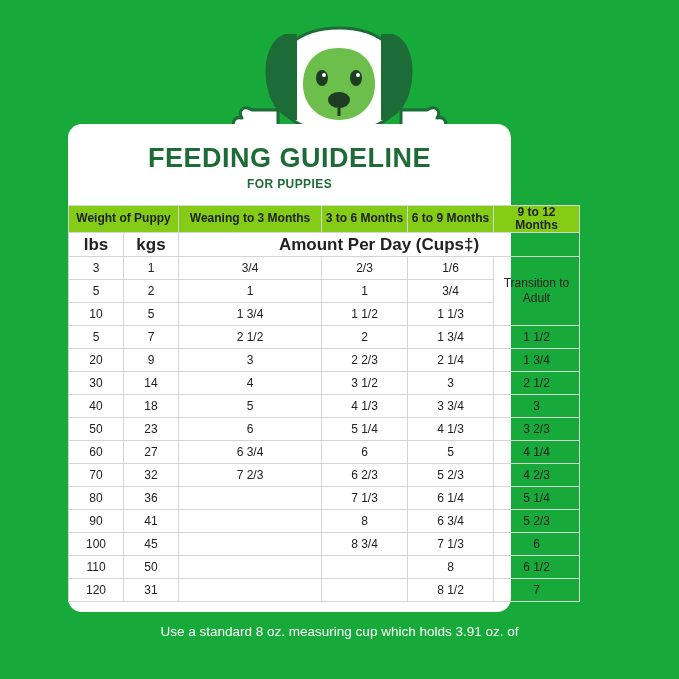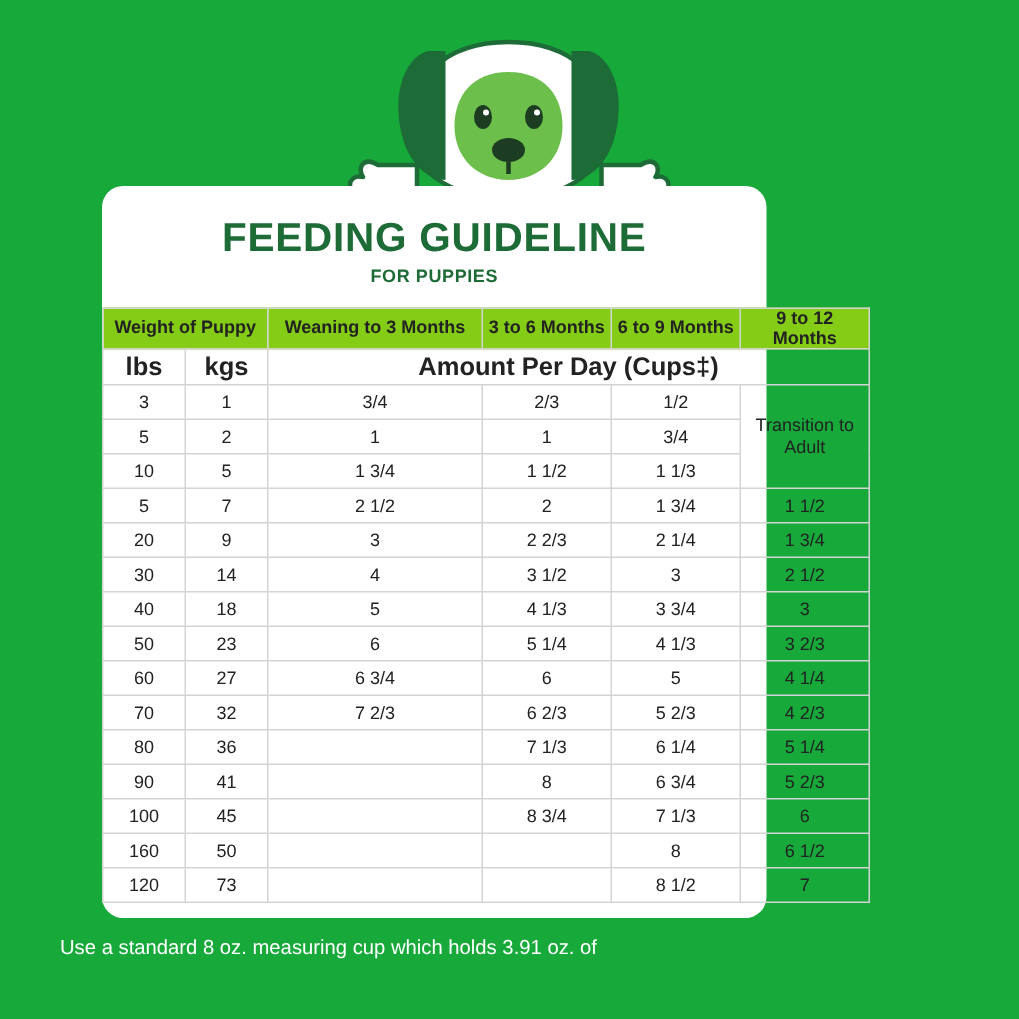--- a/index.html
+++ b/index.html
@@ -102,21 +102,21 @@
     font-weight: bold;
     font-size: 12.5px;
   }
   td.transition {
     font-size: 12.5px;
     line-height: 1.25;
     vertical-align: middle;
   }
 
   .footnote {
-    text-align: left;
+    text-align: center;
     color: #ffffff;
     font-size: 13.5px;
     line-height: 1.45;
     position: absolute;
     left: 40px;
     top: 622px;
     width: 599px;
   }
 </style>
 </head>
@@ -175,21 +175,21 @@
           <td class="lbs">lbs</td>
           <td class="kgs">kgs</td>
           <td class="amount-per-day" colspan="4">Amount Per Day (Cups‡)</td>
         </tr>
 
         <tr>
           <td>3</td>
           <td>1</td>
           <td>3/4</td>
           <td>2/3</td>
-          <td>1/2</td>
+          <td>1/6</td>
           <td class="transition" rowspan="3">Transition to Adult</td>
         </tr>
         <tr>
           <td>5</td>
           <td>2</td>
           <td>1</td>
           <td>1</td>
           <td>3/4</td>
         </tr>
         <tr>
@@ -274,30 +274,30 @@
         </tr>
         <tr>
           <td>100</td>
           <td>45</td>
           <td></td>
           <td>8 3/4</td>
           <td>7 1/3</td>
           <td>6</td>
         </tr>
         <tr>
-          <td>160</td>
+          <td>110</td>
           <td>50</td>
           <td></td>
           <td></td>
           <td>8</td>
           <td>6 1/2</td>
         </tr>
         <tr>
           <td>120</td>
-          <td>73</td>
+          <td>31</td>
           <td></td>
           <td></td>
           <td>8 1/2</td>
           <td>7</td>
         </tr>
       </tbody>
     </table>
   </div>
 
   <div class="footnote">

